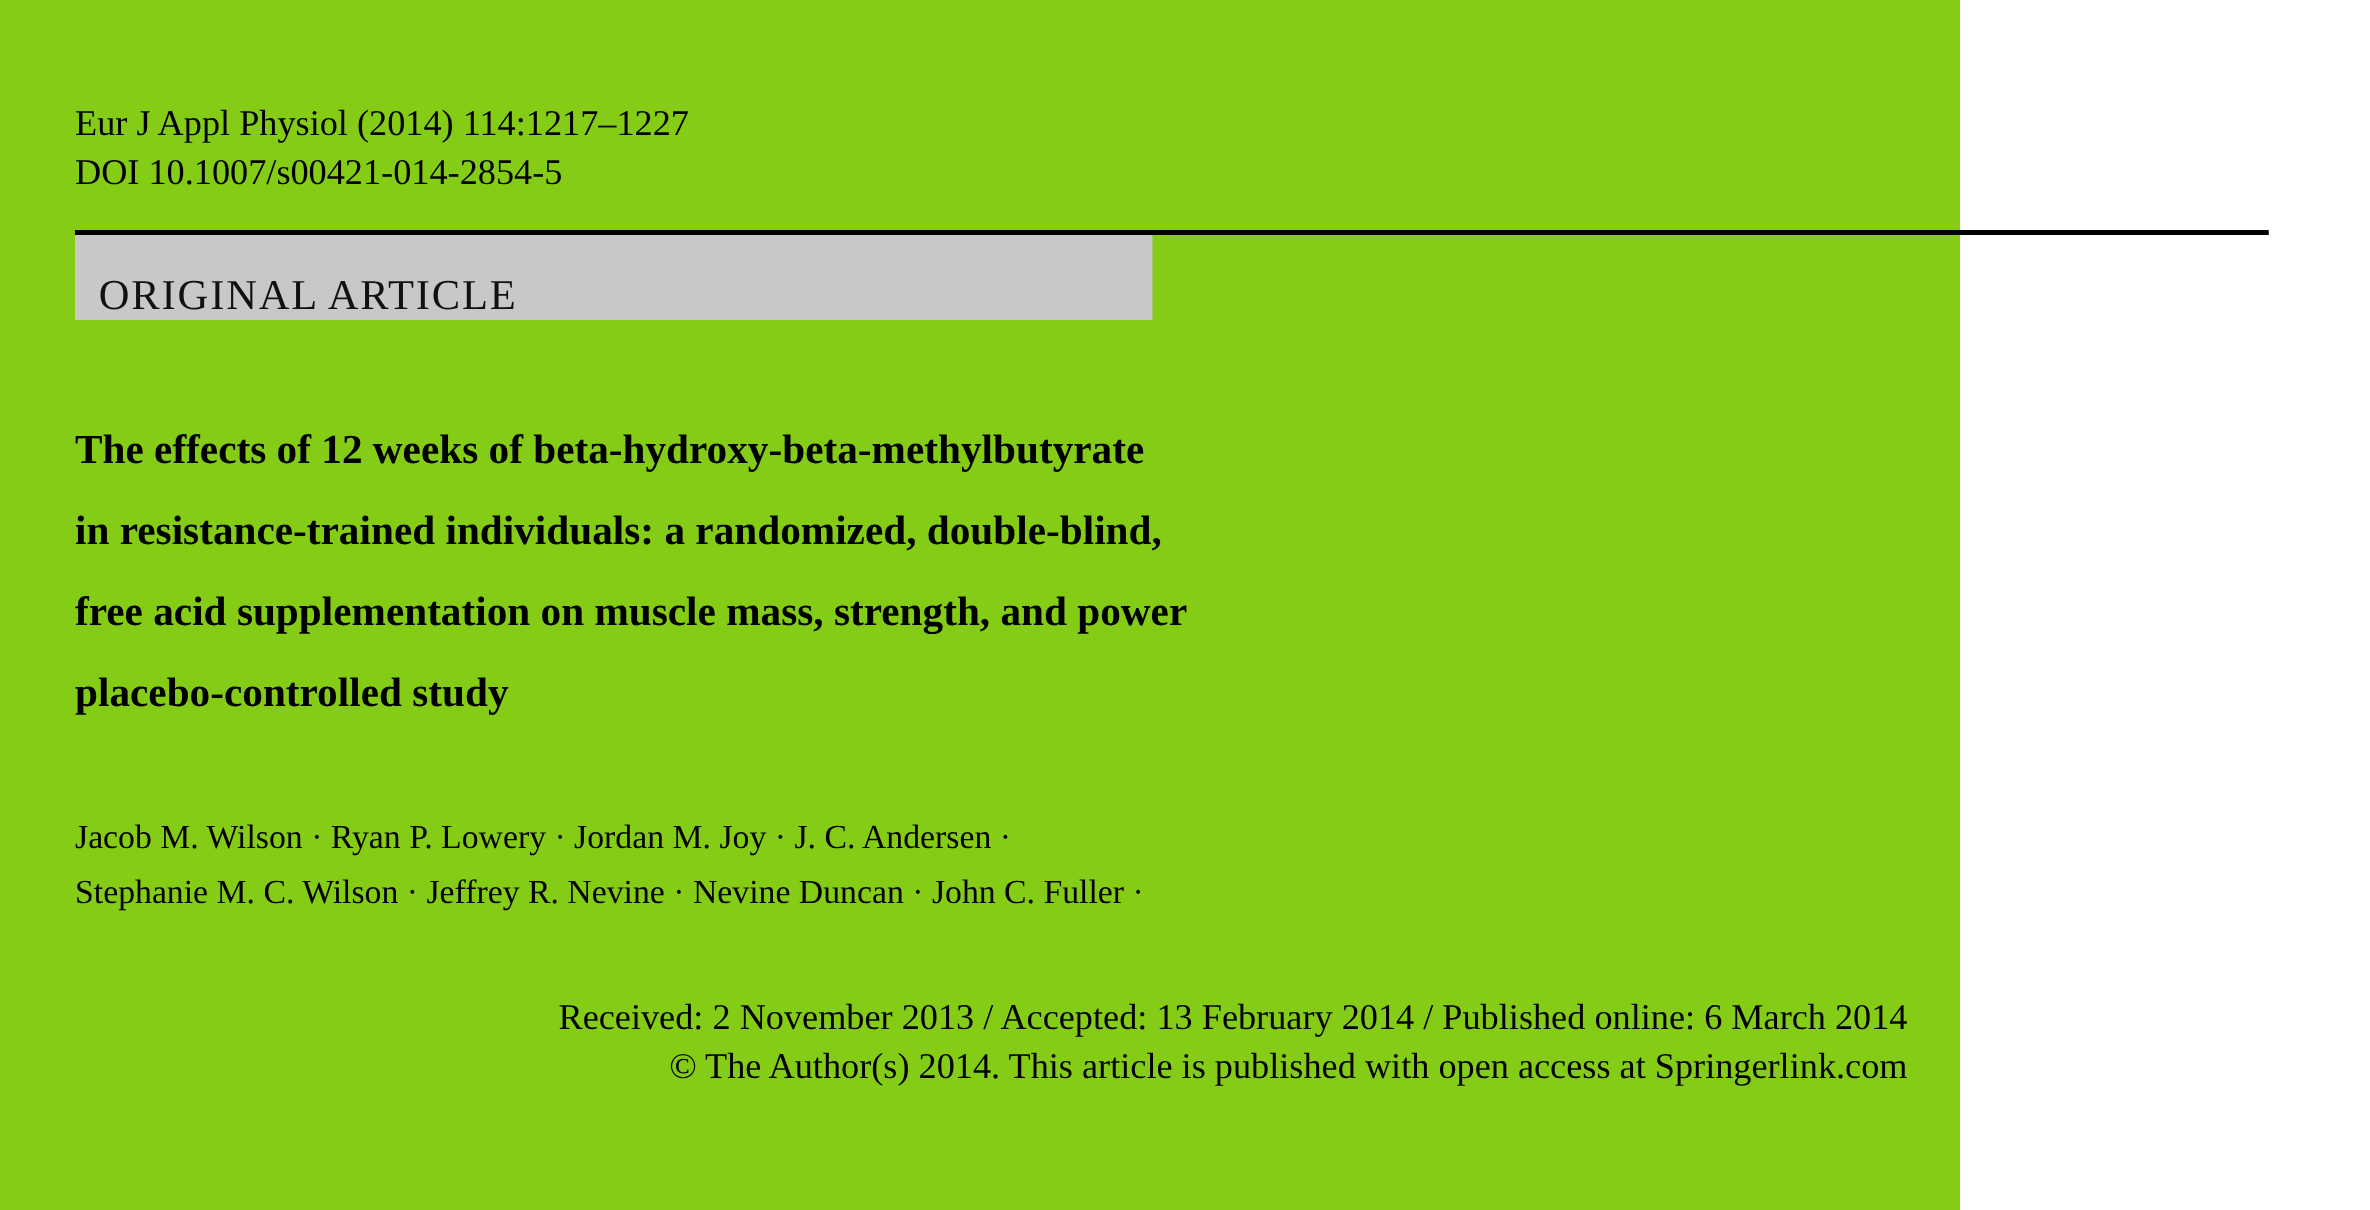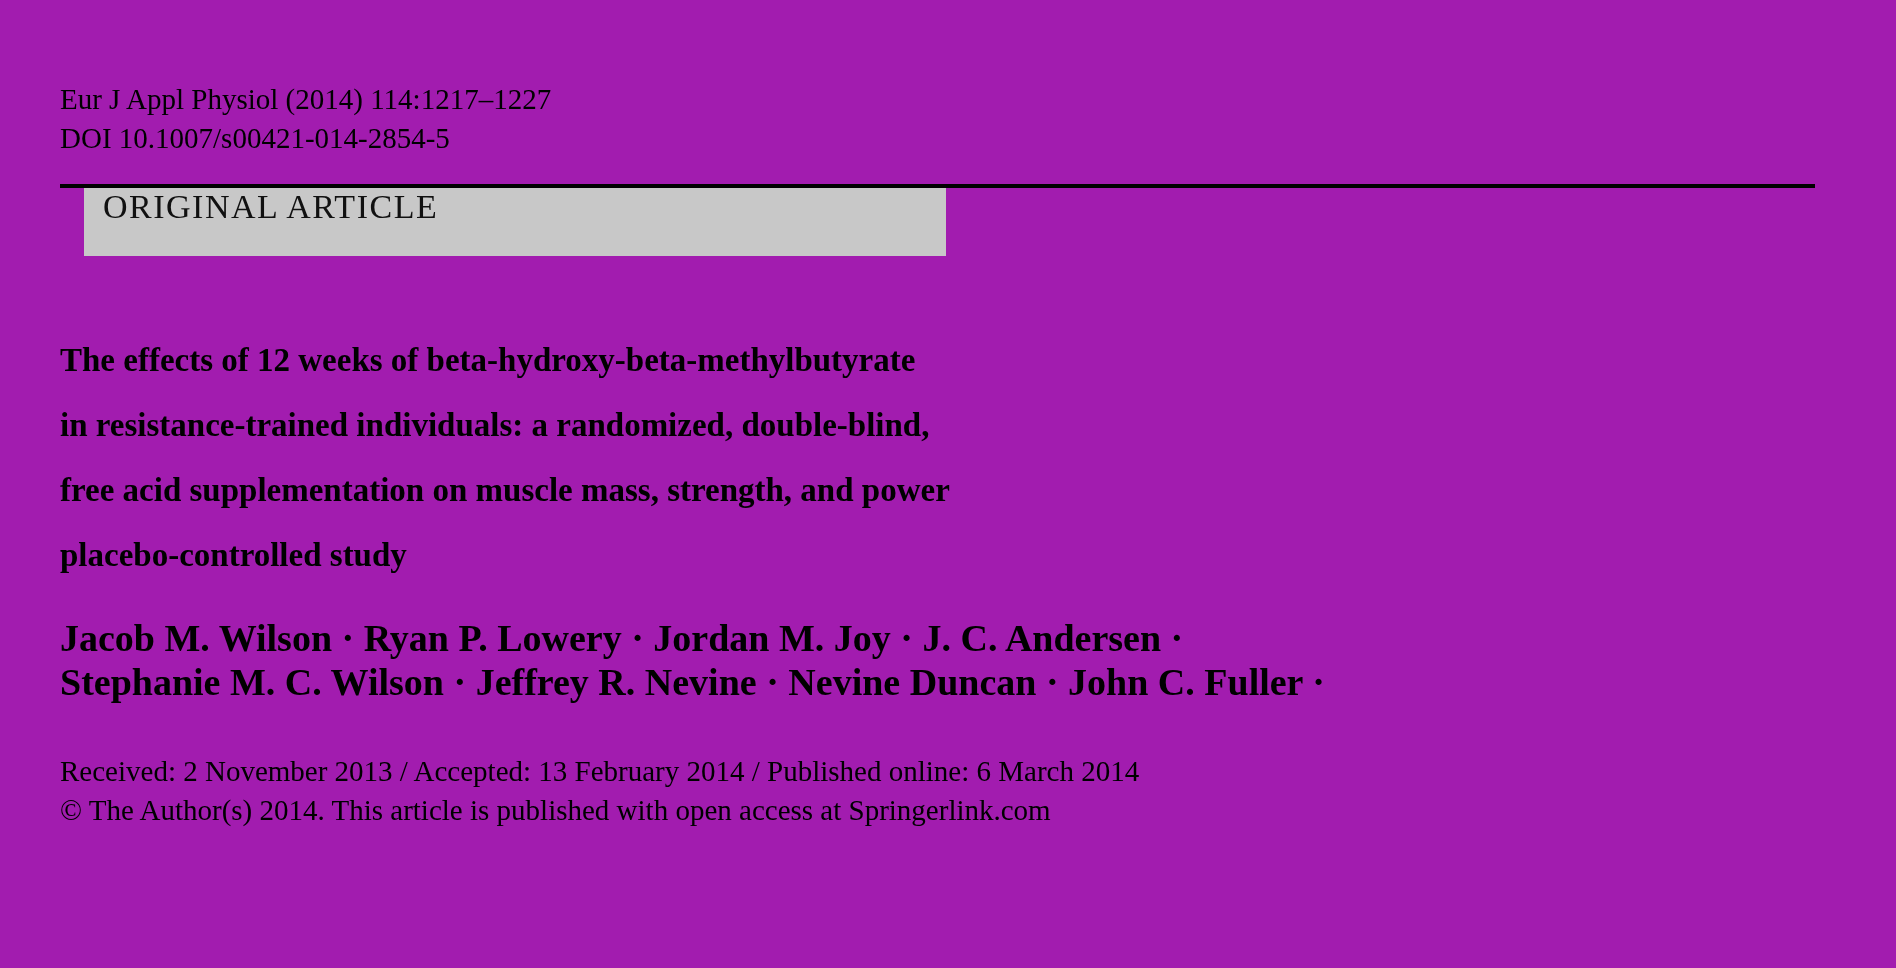--- a/index.html
+++ b/index.html
@@ -6,23 +6,23 @@
 
   html, body {
     width: 1896px;
     height: 968px;
     background: #ffffff;
     overflow: hidden;
   }
 
   .page {
     position: relative;
-    width: 1896px;
+    width: 1568px;
     height: 968px;
-    background: #a21caf;
+    background: #84cc16;
     color: #000000;
     font-family: "Liberation Serif", "DejaVu Serif", serif;
     padding: 0 42px 0 60px;
   }
 
   .journal-info {
     padding-top: 80px;
     font-size: 29px;
     line-height: 39px;
     color: #000000;
@@ -33,52 +33,52 @@
     width: 1755px;
     height: 4px;
     background: #000000;
   }
 
   .article-type-banner {
     width: 862px;
     height: 68px;
     background: #c8c8c8;
     display: flex;
-    align-items: flex-start;
+    align-items: flex-end;
     padding-left: 19px;
-    margin-left: 24px;
   }
 
   .article-type-banner .label {
     font-size: 34px;
     letter-spacing: 1.5px;
     color: #111111;
   }
 
   .article-title {
     margin-top: 72px;
     font-size: 33px;
     font-weight: bold;
     line-height: 65px;
     color: #000000;
   }
 
   .author-list {
-    margin-top: 28px;
-    font-size: 38px;
-    font-weight: bold;
+    margin-top: 59px;
+    font-size: 27px;
+    font-weight: normal;
     line-height: 44px;
     color: #000000;
   }
 
   .pub-meta {
-    margin-top: 48px;
+    margin-top: 60px;
     font-size: 29px;
     line-height: 39px;
     color: #000000;
+    text-align: right;
   }
 </style>
 </head>
 <body>
 
 <div class="page">
 
   <div class="journal-info">
     <div>Eur J Appl Physiol (2014) 114:1217–1227</div>
     <div>DOI 10.1007/s00421-014-2854-5</div>

